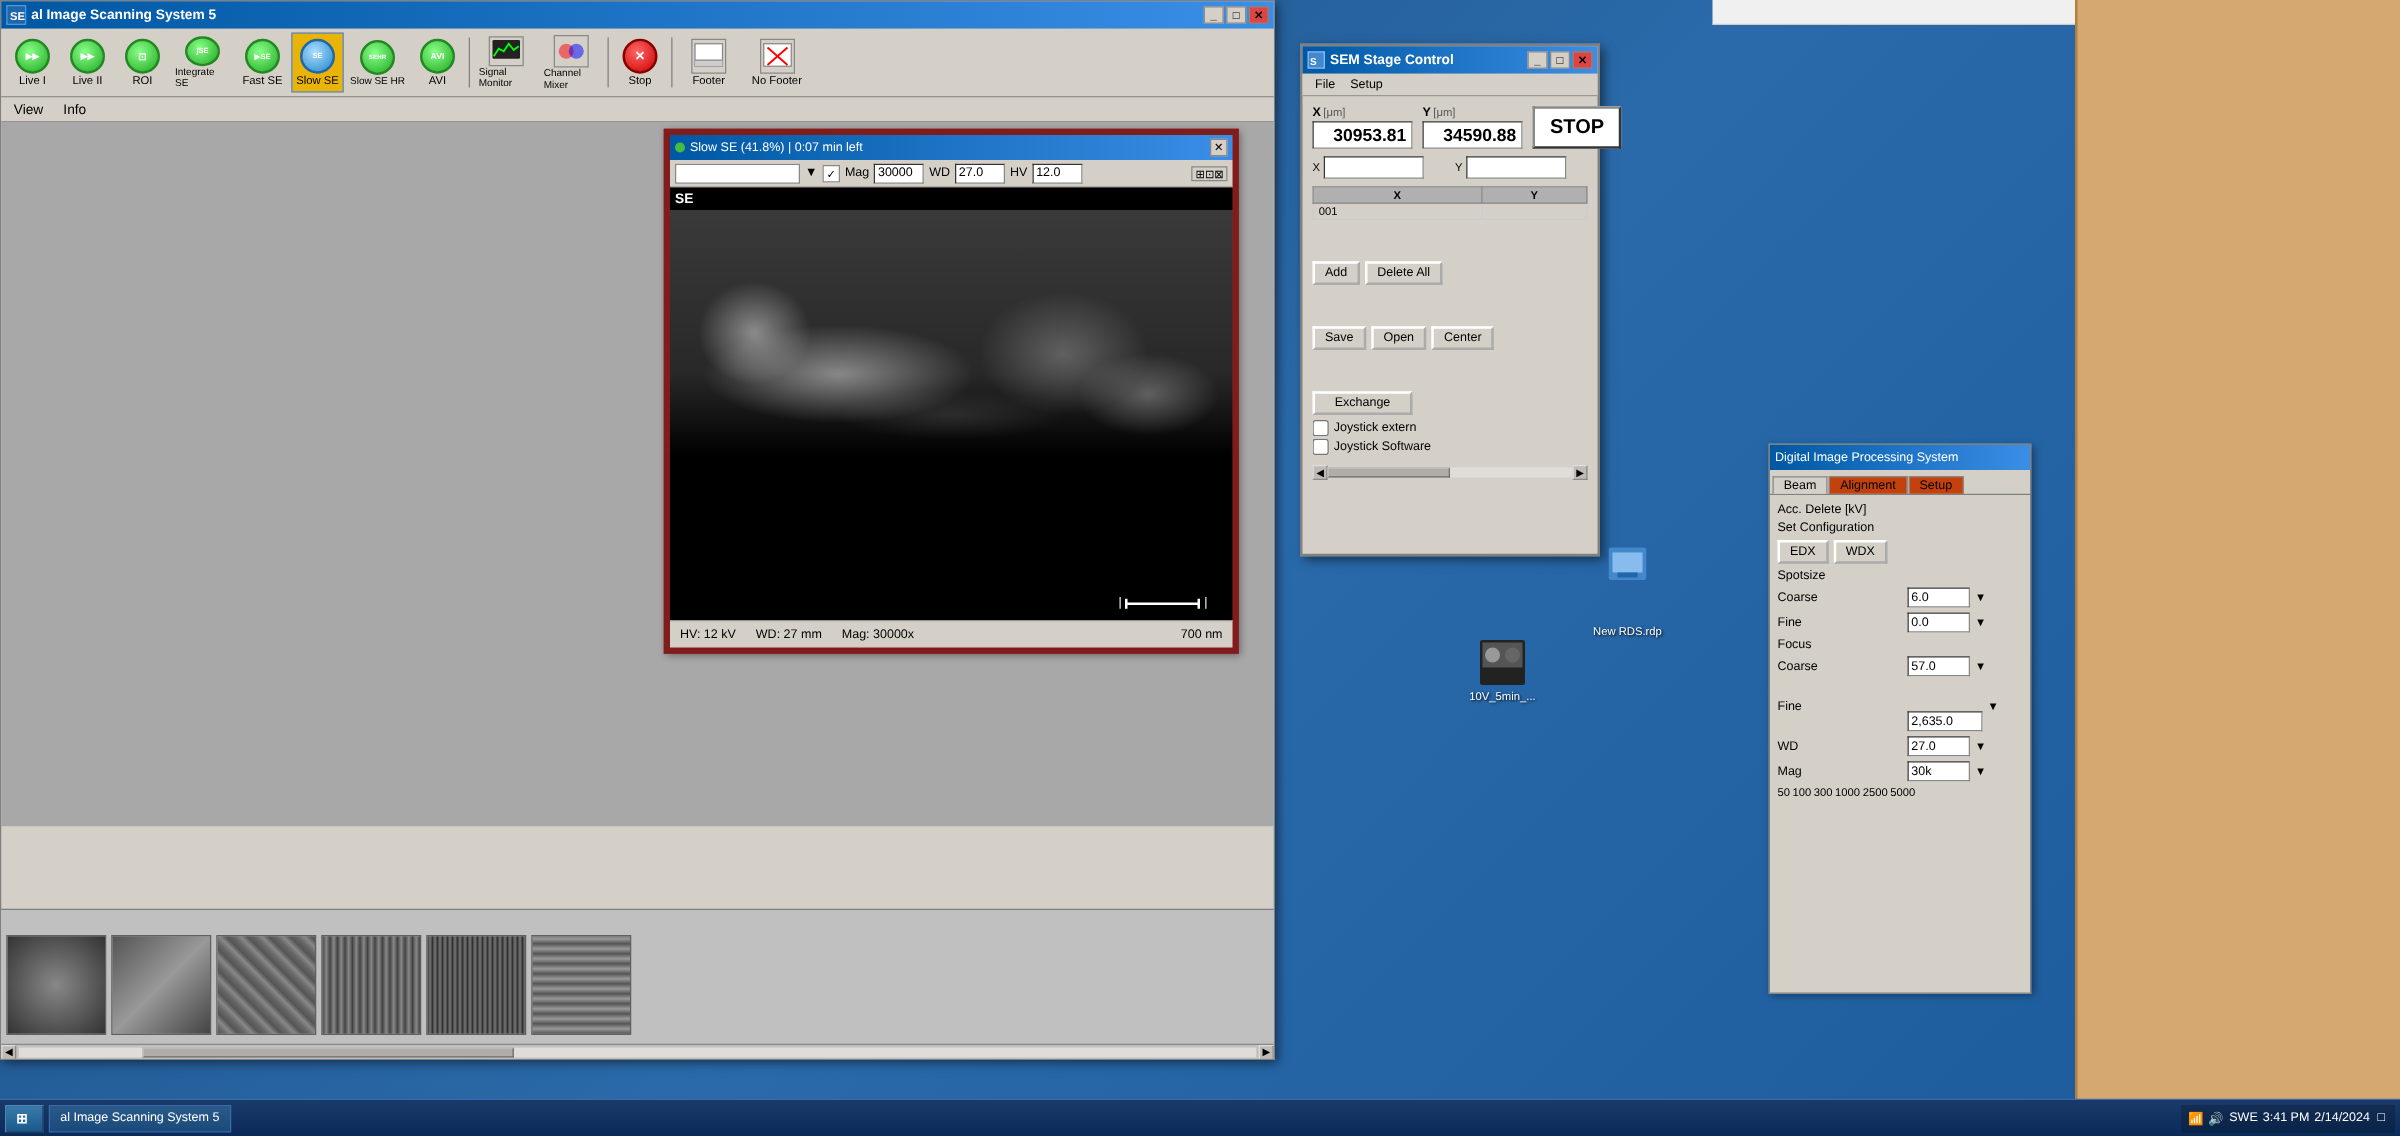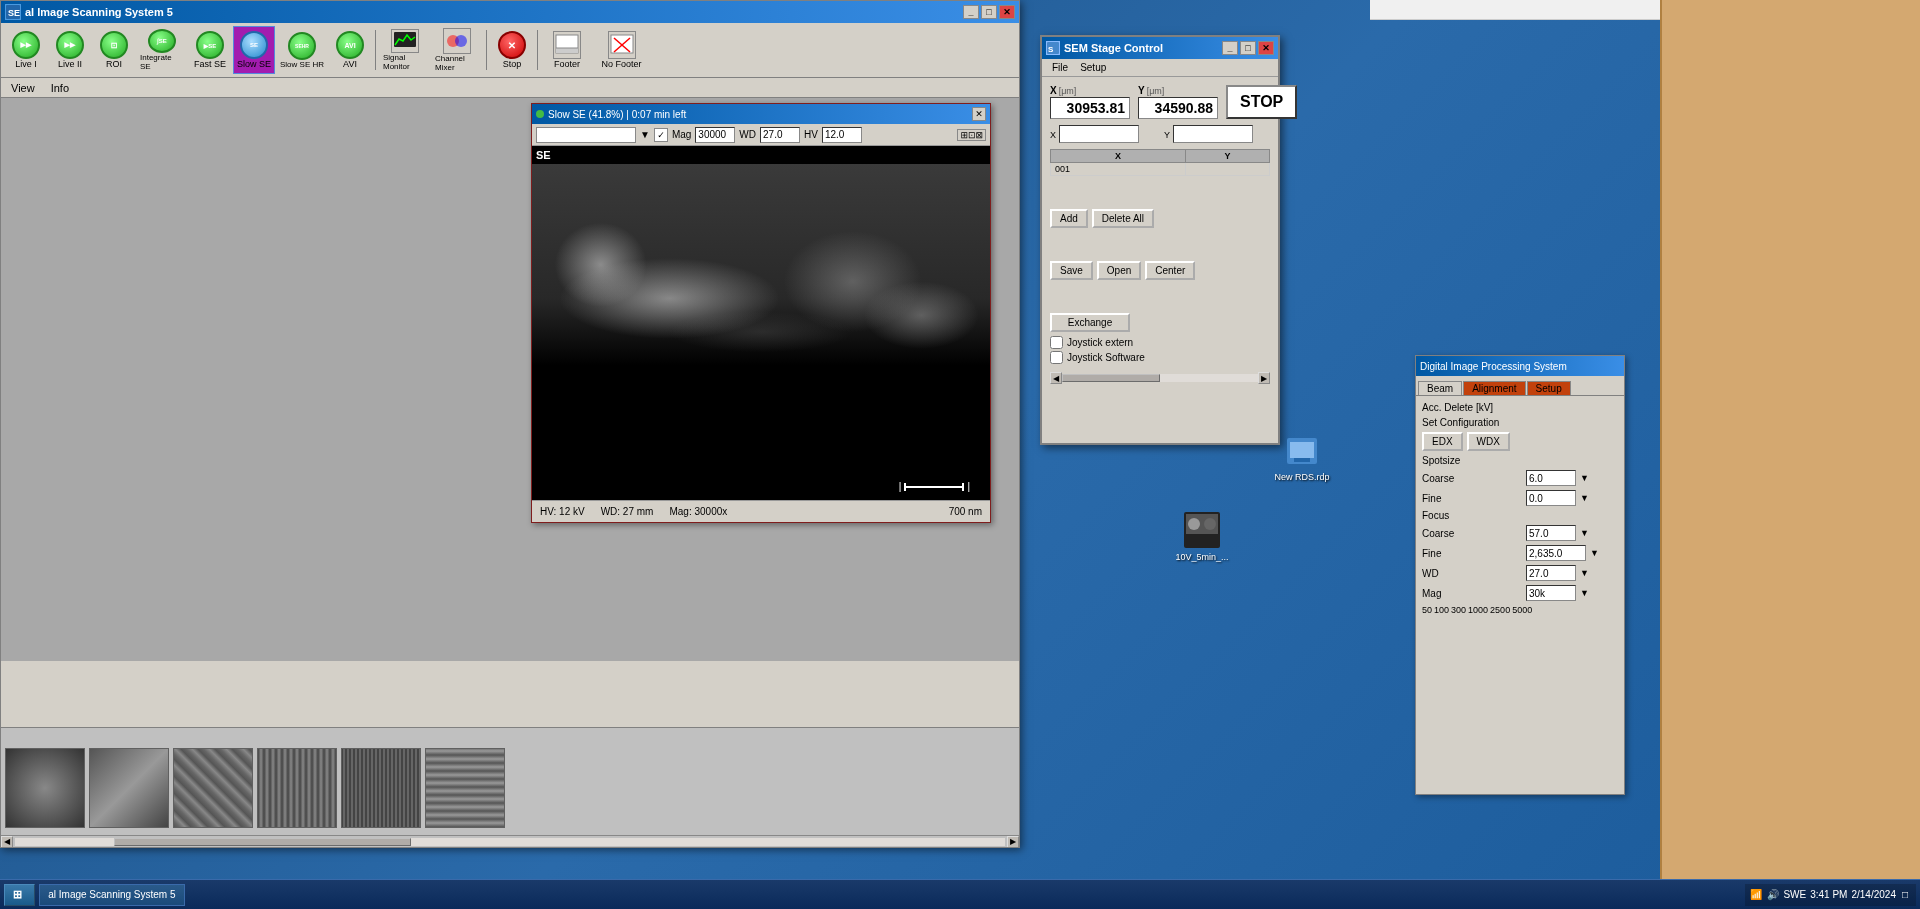--- a/index.html
+++ b/index.html
@@ -156,21 +156,21 @@
     }
 
     
     .sem-image-window {
       position: absolute;
       top: 5px;
       left: 530px;
       width: 460px;
       height: 420px;
       background: #b91c1c;
-      border: 1px solid #7f1d1d;
+      border: 5px solid #7f1d1d;
       box-shadow: 2px 2px 6px rgba(0,0,0,0.4);
     }
 
     .sem-image-titlebar {
       height: 20px;
       background: linear-gradient(to right, #0058a3, #3a8ee6);
       display: flex;
       align-items: center;
       padding: 0 4px;
       color: white;
@@ -761,21 +761,21 @@
       <span style="font-size:8px;">Integrate SE</span>
     </div>
 
     <div class="toolbar-btn">
       <div class="circle-btn circle-green">
         <span style="font-size:6px; color:white;">▶SE</span>
       </div>
       <span>Fast SE</span>
     </div>
 
-    <div class="toolbar-btn" style="border: 1px solid #5588dd; background:#a21caf;">
+    <div class="toolbar-btn" style="border: 1px solid #5588dd; background:#eab308;">
       <div class="circle-btn" style="background: radial-gradient(circle at 40% 35%, #aaddff, #2288cc); border-color: #2266aa;">
         <span style="font-size:6px; color:white;">SE</span>
       </div>
       <span>Slow SE</span>
     </div>
 
     <div class="toolbar-btn" style="width:50px;">
       <div class="circle-btn circle-green">
         <span style="font-size:5px; color:white;">SEHR</span>
       </div>
@@ -1009,21 +1009,21 @@
       <div style="flex:1; height:8px; background:#e0dcd8; position:relative;">
         <div style="position:absolute; left:0; width:50%; height:100%; background:#b0aca8; border:1px outset #c0c0c0;"></div>
       </div>
       <div style="width:12px; height:12px; background:#c0bbb4; border:1px outset #ddd; display:flex; align-items:center; justify-content:center; font-size:8px;">▶</div>
     </div>
   </div>
 </div>
 
 <div class="right-panel"></div>
 
-<div class="desktop-icon" style="top: 430px; left: 1270px;">
+<div class="desktop-icon" style="top: 430px; left: 1270px; gap: 28px;">
   <div class="desktop-icon-img">
     <svg width="40" height="40" viewBox="0 0 40 40">
       <rect x="5" y="8" width="30" height="26" fill="#4488cc" rx="2"></rect>
       <rect x="8" y="12" width="24" height="16" fill="#88bbee"></rect>
       <rect x="12" y="28" width="16" height="4" fill="#2266aa"></rect>
     </svg>
   </div>
   <span class="desktop-icon-label">New RDS.rdp</span>
 </div>
 
@@ -1075,21 +1075,21 @@
     <div class="field-row">
       <span class="field-label">Focus</span>
     </div>
     <div class="field-row">
       <span class="field-label">Coarse</span>
       <div class="field-spinner">57.0</div>
       <span style="font-size:9px; cursor:pointer;">▼</span>
     </div>
     <div class="field-row">
       <span class="field-label">Fine</span>
-      <div class="field-spinner" style="width:60px;">2,635.0</div>
+      <div class="field-spinner" style="width:60px;margin-top:24px;">2,635.0</div>
       <span style="font-size:9px; cursor:pointer;">▼</span>
     </div>
     <div class="field-row">
       <span class="field-label">WD</span>
       <div class="field-spinner">27.0</div>
       <span style="font-size:9px; cursor:pointer;">▼</span>
     </div>
     <div class="field-row">
       <span class="field-label">Mag</span>
       <div class="field-spinner">30k</div>

